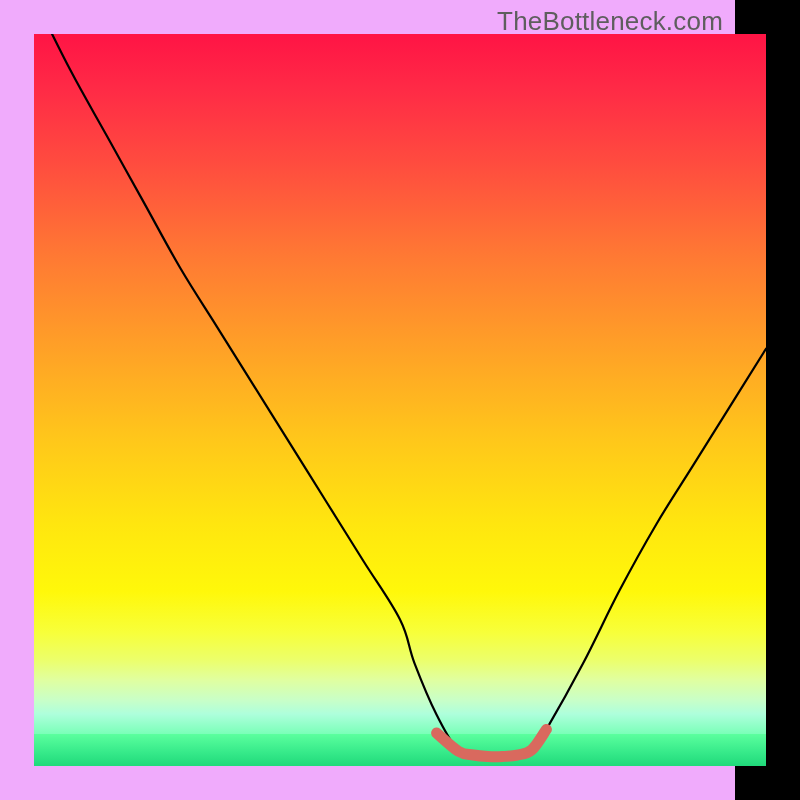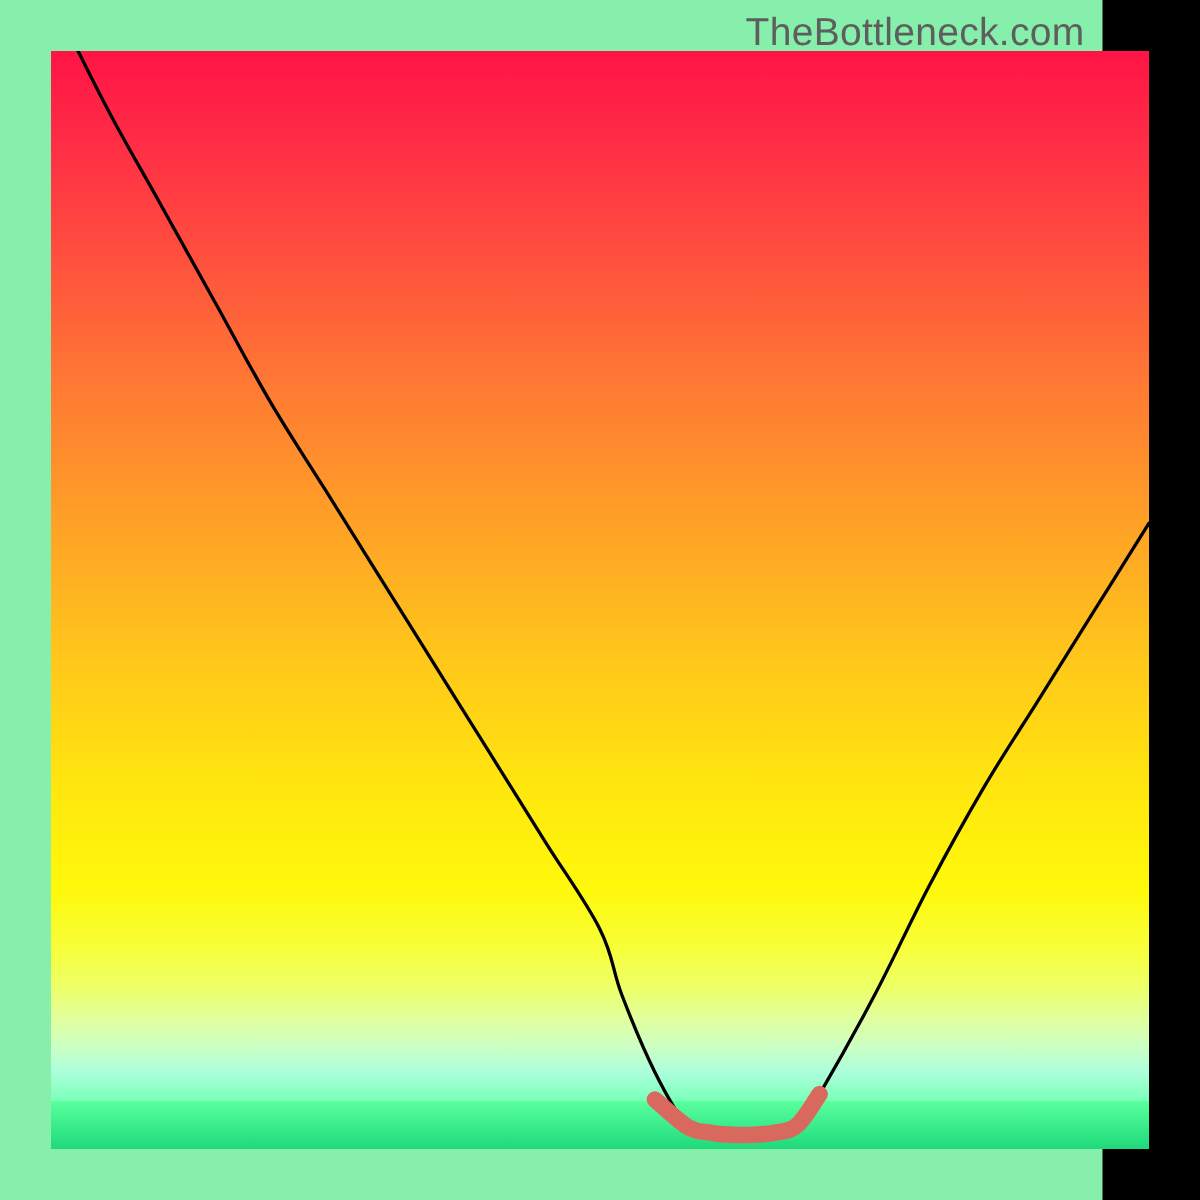--- a/index.html
+++ b/index.html
@@ -10,21 +10,21 @@
     background: #000;
     overflow: hidden;
     font-family: Arial, Helvetica, sans-serif;
   }
   .frame {
     position: absolute;
     left: 0;
     top: 0;
     width: 735px;
     height: 800px;
-    background: #86efac;
+    background: #f0abfc;
   }
   .plot-area {
     position: absolute;
     left: 34px;
     top: 34px;
     width: 732px;
     height: 732px;
     overflow: hidden;
   }
   .gradient {

